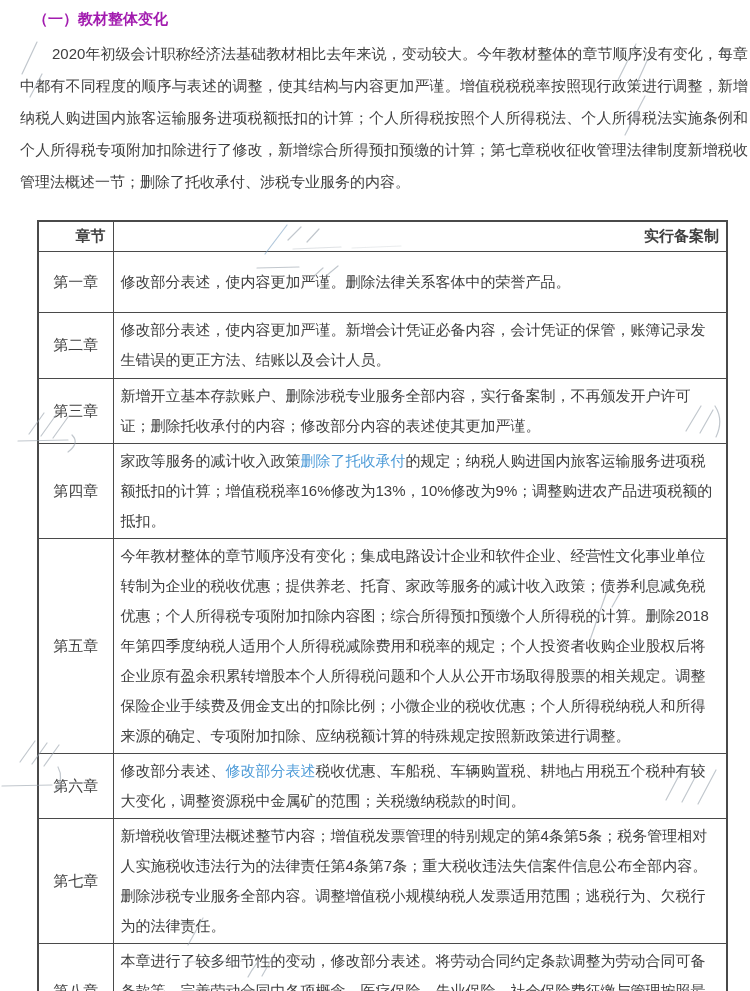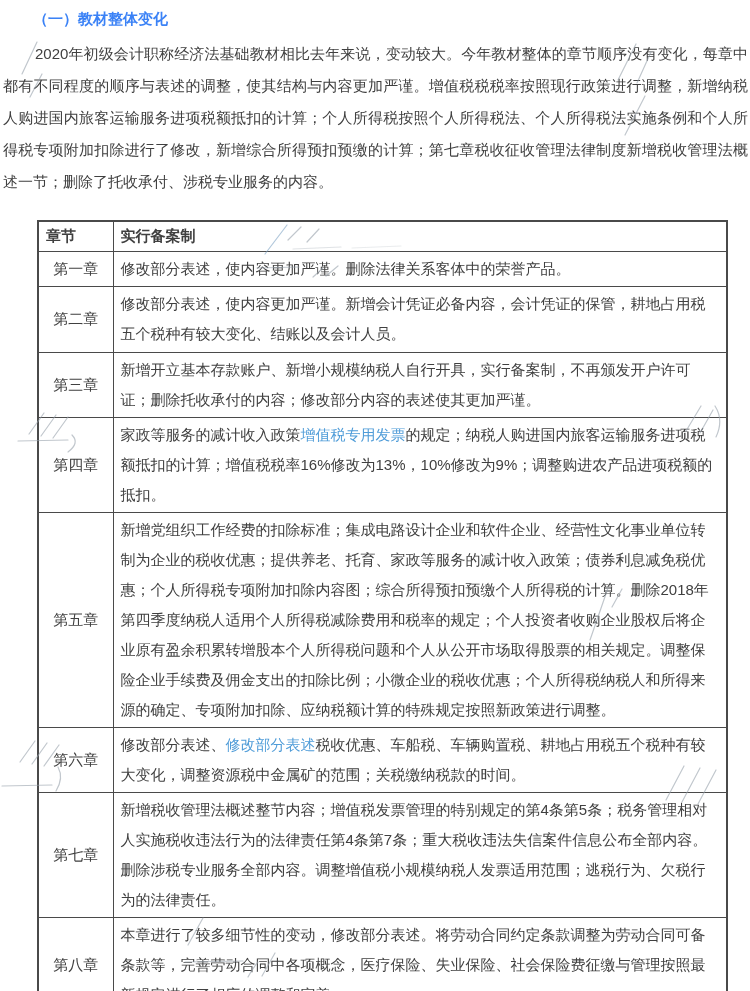--- a/index.html
+++ b/index.html
@@ -18,57 +18,57 @@
     left: 0; top: 0;
     width: 750px; height: 991px;
     pointer-events: none;
     z-index: 2;
   }
   .sec {
     margin: 0;
     font-size: 15px;
     font-weight: 700;
     line-height: 18px;
-    color: #3b82f6;
+    color: #a21caf;
   }
   .sec1 { padding: 10px 0 0 33px; }
   .sec2 { padding: 12px 0 0 33px; }
   .body {
-    margin: 10px 2px 0 3px;
+    margin: 10px 2px 0 20px;
     font-size: 15px;
     line-height: 32px;
     text-indent: 32px;
     min-height: 160px;
     text-align: justify;
   }
   table.chg {
     border-collapse: collapse;
     table-layout: fixed;
     margin: 22px 0 0 37px;
     width: 691px;
     border: 2px solid var(--table-border, #4a4a4a);
   }
   .chg th, .chg td {
     border: 1px solid var(--table-border, #4a4a4a);
     font-size: 15px;
     color: var(--text, #404040);
   }
   .chg th {
     font-weight: 700;
-    text-align: left;
+    text-align: right;
     height: 30px;
     line-height: 28px;
     padding: 0 7px;
   }
   .chg th.col-ch { width: 75px; }
   .chg td.chapter {
     text-align: center;
     vertical-align: middle;
     line-height: 30px;
-    padding: 2px 4px;
+    padding: 15px 4px;
   }
   .chg td.change {
     text-align: left;
     vertical-align: middle;
     line-height: 30px;
     padding: 2px 7px;
     margin-left: 19px;
   }
   .chg tbody tr:nth-child(1) { height: 29px; }
   .chg tbody tr:nth-child(2) { height: 66px; }
@@ -151,33 +151,33 @@
         <th>实行备案制</th>
       </tr>
     </thead>
     <tbody>
         <tr>
     <td class="chapter">第一章</td>
     <td class="change"><span>修改部分表述，使内容更加严谨。删除法律关系客体中的荣誉产品。</span></td>
   </tr>
         <tr>
     <td class="chapter">第二章</td>
-    <td class="change"><span>修改部分表述，使内容更加严谨。新增会计凭证必备内容，会计凭证的保管，耕地占用税五个税种有较大变化、结账以及会计人员。</span></td>
+    <td class="change"><span>修改部分表述，使内容更加严谨。新增会计凭证必备内容，会计凭证的保管，账簿记录发生错误的更正方法、结账以及会计人员。</span></td>
   </tr>
         <tr>
     <td class="chapter">第三章</td>
-    <td class="change"><span>新增开立基本存款账户、新增小规模纳税人自行开具，实行备案制，不再颁发开户许可证；删除托收承付的内容；修改部分内容的表述使其更加严谨。</span></td>
+    <td class="change"><span>新增开立基本存款账户、删除涉税专业服务全部内容，实行备案制，不再颁发开户许可证；删除托收承付的内容；修改部分内容的表述使其更加严谨。</span></td>
   </tr>
         <tr>
     <td class="chapter">第四章</td>
-    <td class="change"><span>家政等服务的减计收入政策</span><span class="link">增值税专用发票</span><span>的规定；纳税人购进国内旅客运输服务进项税额抵扣的计算；增值税税率16%修改为13%，10%修改为9%；调整购进农产品进项税额的抵扣。</span></td>
+    <td class="change"><span>家政等服务的减计收入政策</span><span class="link">删除了托收承付</span><span>的规定；纳税人购进国内旅客运输服务进项税额抵扣的计算；增值税税率16%修改为13%，10%修改为9%；调整购进农产品进项税额的抵扣。</span></td>
   </tr>
         <tr>
     <td class="chapter">第五章</td>
-    <td class="change"><span>新增党组织工作经费的扣除标准；集成电路设计企业和软件企业、经营性文化事业单位转制为企业的税收优惠；提供养老、托育、家政等服务的减计收入政策；债券利息减免税优惠；个人所得税专项附加扣除内容图；综合所得预扣预缴个人所得税的计算。删除2018年第四季度纳税人适用个人所得税减除费用和税率的规定；个人投资者收购企业股权后将企业原有盈余积累转增股本个人所得税问题和个人从公开市场取得股票的相关规定。调整保险企业手续费及佣金支出的扣除比例；小微企业的税收优惠；个人所得税纳税人和所得来源的确定、专项附加扣除、应纳税额计算的特殊规定按照新政策进行调整。</span></td>
+    <td class="change"><span>今年教材整体的章节顺序没有变化；集成电路设计企业和软件企业、经营性文化事业单位转制为企业的税收优惠；提供养老、托育、家政等服务的减计收入政策；债券利息减免税优惠；个人所得税专项附加扣除内容图；综合所得预扣预缴个人所得税的计算。删除2018年第四季度纳税人适用个人所得税减除费用和税率的规定；个人投资者收购企业股权后将企业原有盈余积累转增股本个人所得税问题和个人从公开市场取得股票的相关规定。调整保险企业手续费及佣金支出的扣除比例；小微企业的税收优惠；个人所得税纳税人和所得来源的确定、专项附加扣除、应纳税额计算的特殊规定按照新政策进行调整。</span></td>
   </tr>
         <tr>
     <td class="chapter">第六章</td>
     <td class="change"><span>修改部分表述、</span><span class="link">修改部分表述</span><span>税收优惠、车船税、车辆购置税、耕地占用税五个税种有较大变化，调整资源税中金属矿的范围；关税缴纳税款的时间。</span></td>
   </tr>
         <tr>
     <td class="chapter">第七章</td>
     <td class="change"><span>新增税收管理法概述整节内容；增值税发票管理的特别规定的第4条第5条；税务管理相对人实施税收违法行为的法律责任第4条第7条；重大税收违法失信案件信息公布全部内容。删除涉税专业服务全部内容。调整增值税小规模纳税人发票适用范围；逃税行为、欠税行为的法律责任。</span></td>
   </tr>
         <tr>

